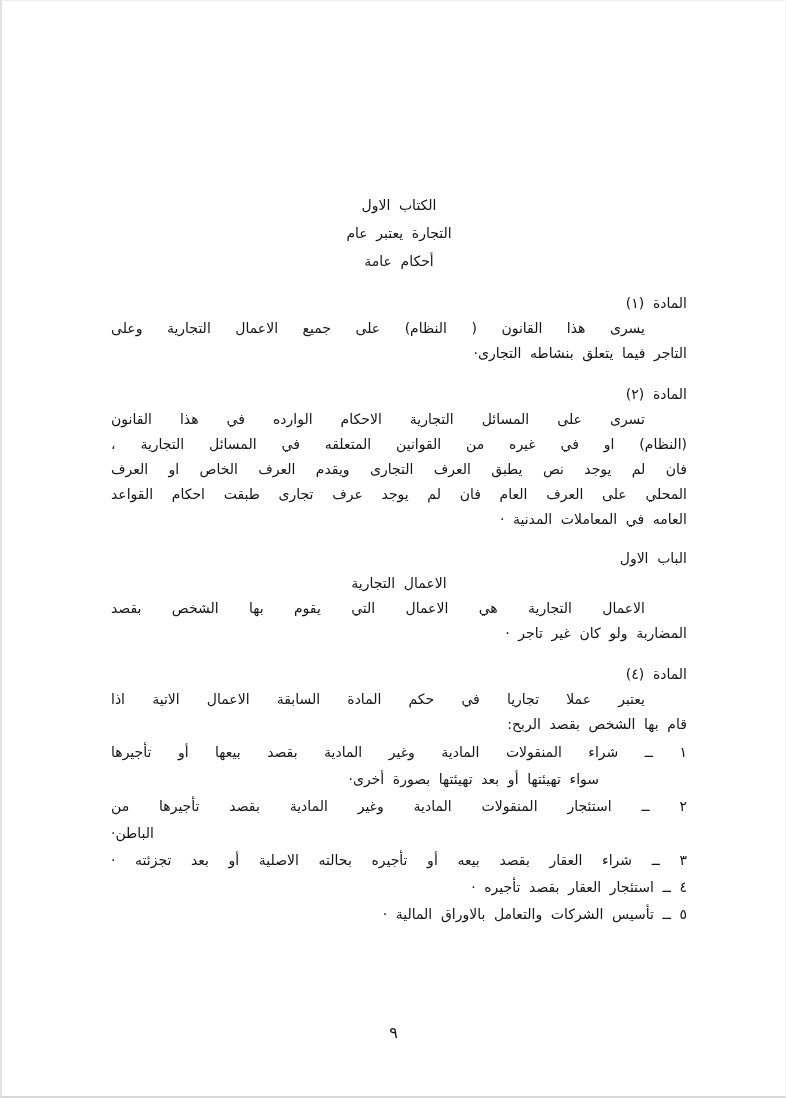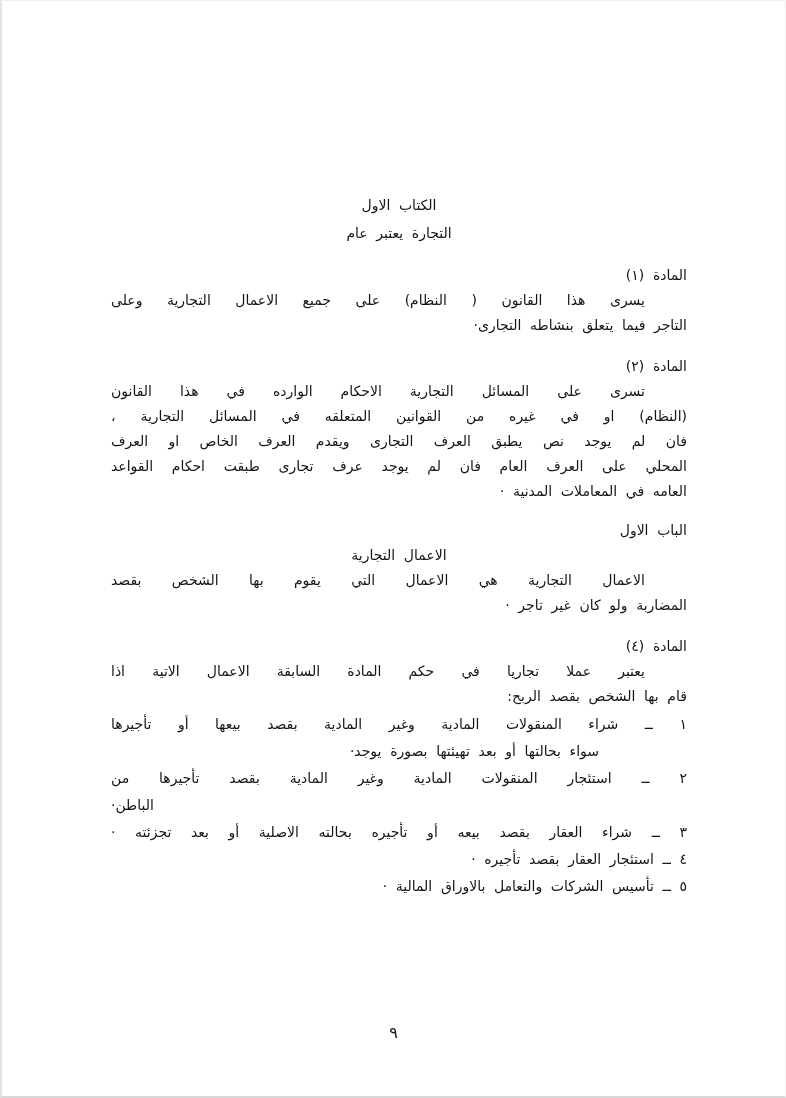--- a/index.html
+++ b/index.html
@@ -45,20 +45,21 @@
   }
 </style>
 </head>
 <body>
 
 <div class="page">
   <div class="content">
 
     <div class="hdr">الكتاب الاول</div>
     <div class="hdr">التجارة يعتبر عام</div>
+    <div class="hdr">أحكام عامة</div>
 
     <div class="heading">المادة (١)</div>
     <div>
       <div class="line j fi">يسرى هذا القانون ( النظام) على جميع الاعمال التجارية وعلى</div>
       <div class="line r">التاجر فيما يتعلق بنشاطه التجارى·</div>
     </div>
 
     <div class="heading">المادة (٢)</div>
     <div>
       <div class="line j fi">تسرى على المسائل التجارية الاحكام الوارده في هذا القانون</div>
@@ -78,21 +79,21 @@
 
     <div class="heading">المادة (٤)</div>
     <div>
       <div class="line j fi">يعتبر عملا تجاريا في حكم المادة السابقة الاعمال الاتية اذا</div>
       <div class="line r">قام بها الشخص بقصد الربح:</div>
     </div>
 
     <div class="list">
       <div>
         <div class="line j">١ ــ شراء المنقولات المادية وغير المادية بقصد بيعها أو تأجيرها</div>
-        <div class="line cont1">سواء بحالتها أو بعد تهيئتها بصورة يوجد·</div>
+        <div class="line cont1">سواء تهيئتها أو بعد تهيئتها بصورة أخرى·</div>
       </div>
       <div>
         <div class="line j">٢ ــ استئجار المنقولات المادية وغير المادية بقصد تأجيرها من</div>
         <div class="line cont2">الباطن·</div>
       </div>
       <div>
         <div class="line j">٣ ــ شراء العقار بقصد بيعه أو تأجيره بحالته الاصلية أو بعد تجزئته ·</div>
       </div>
       <div>
         <div class="line r">٤ ــ استئجار العقار بقصد تأجيره ·</div>

